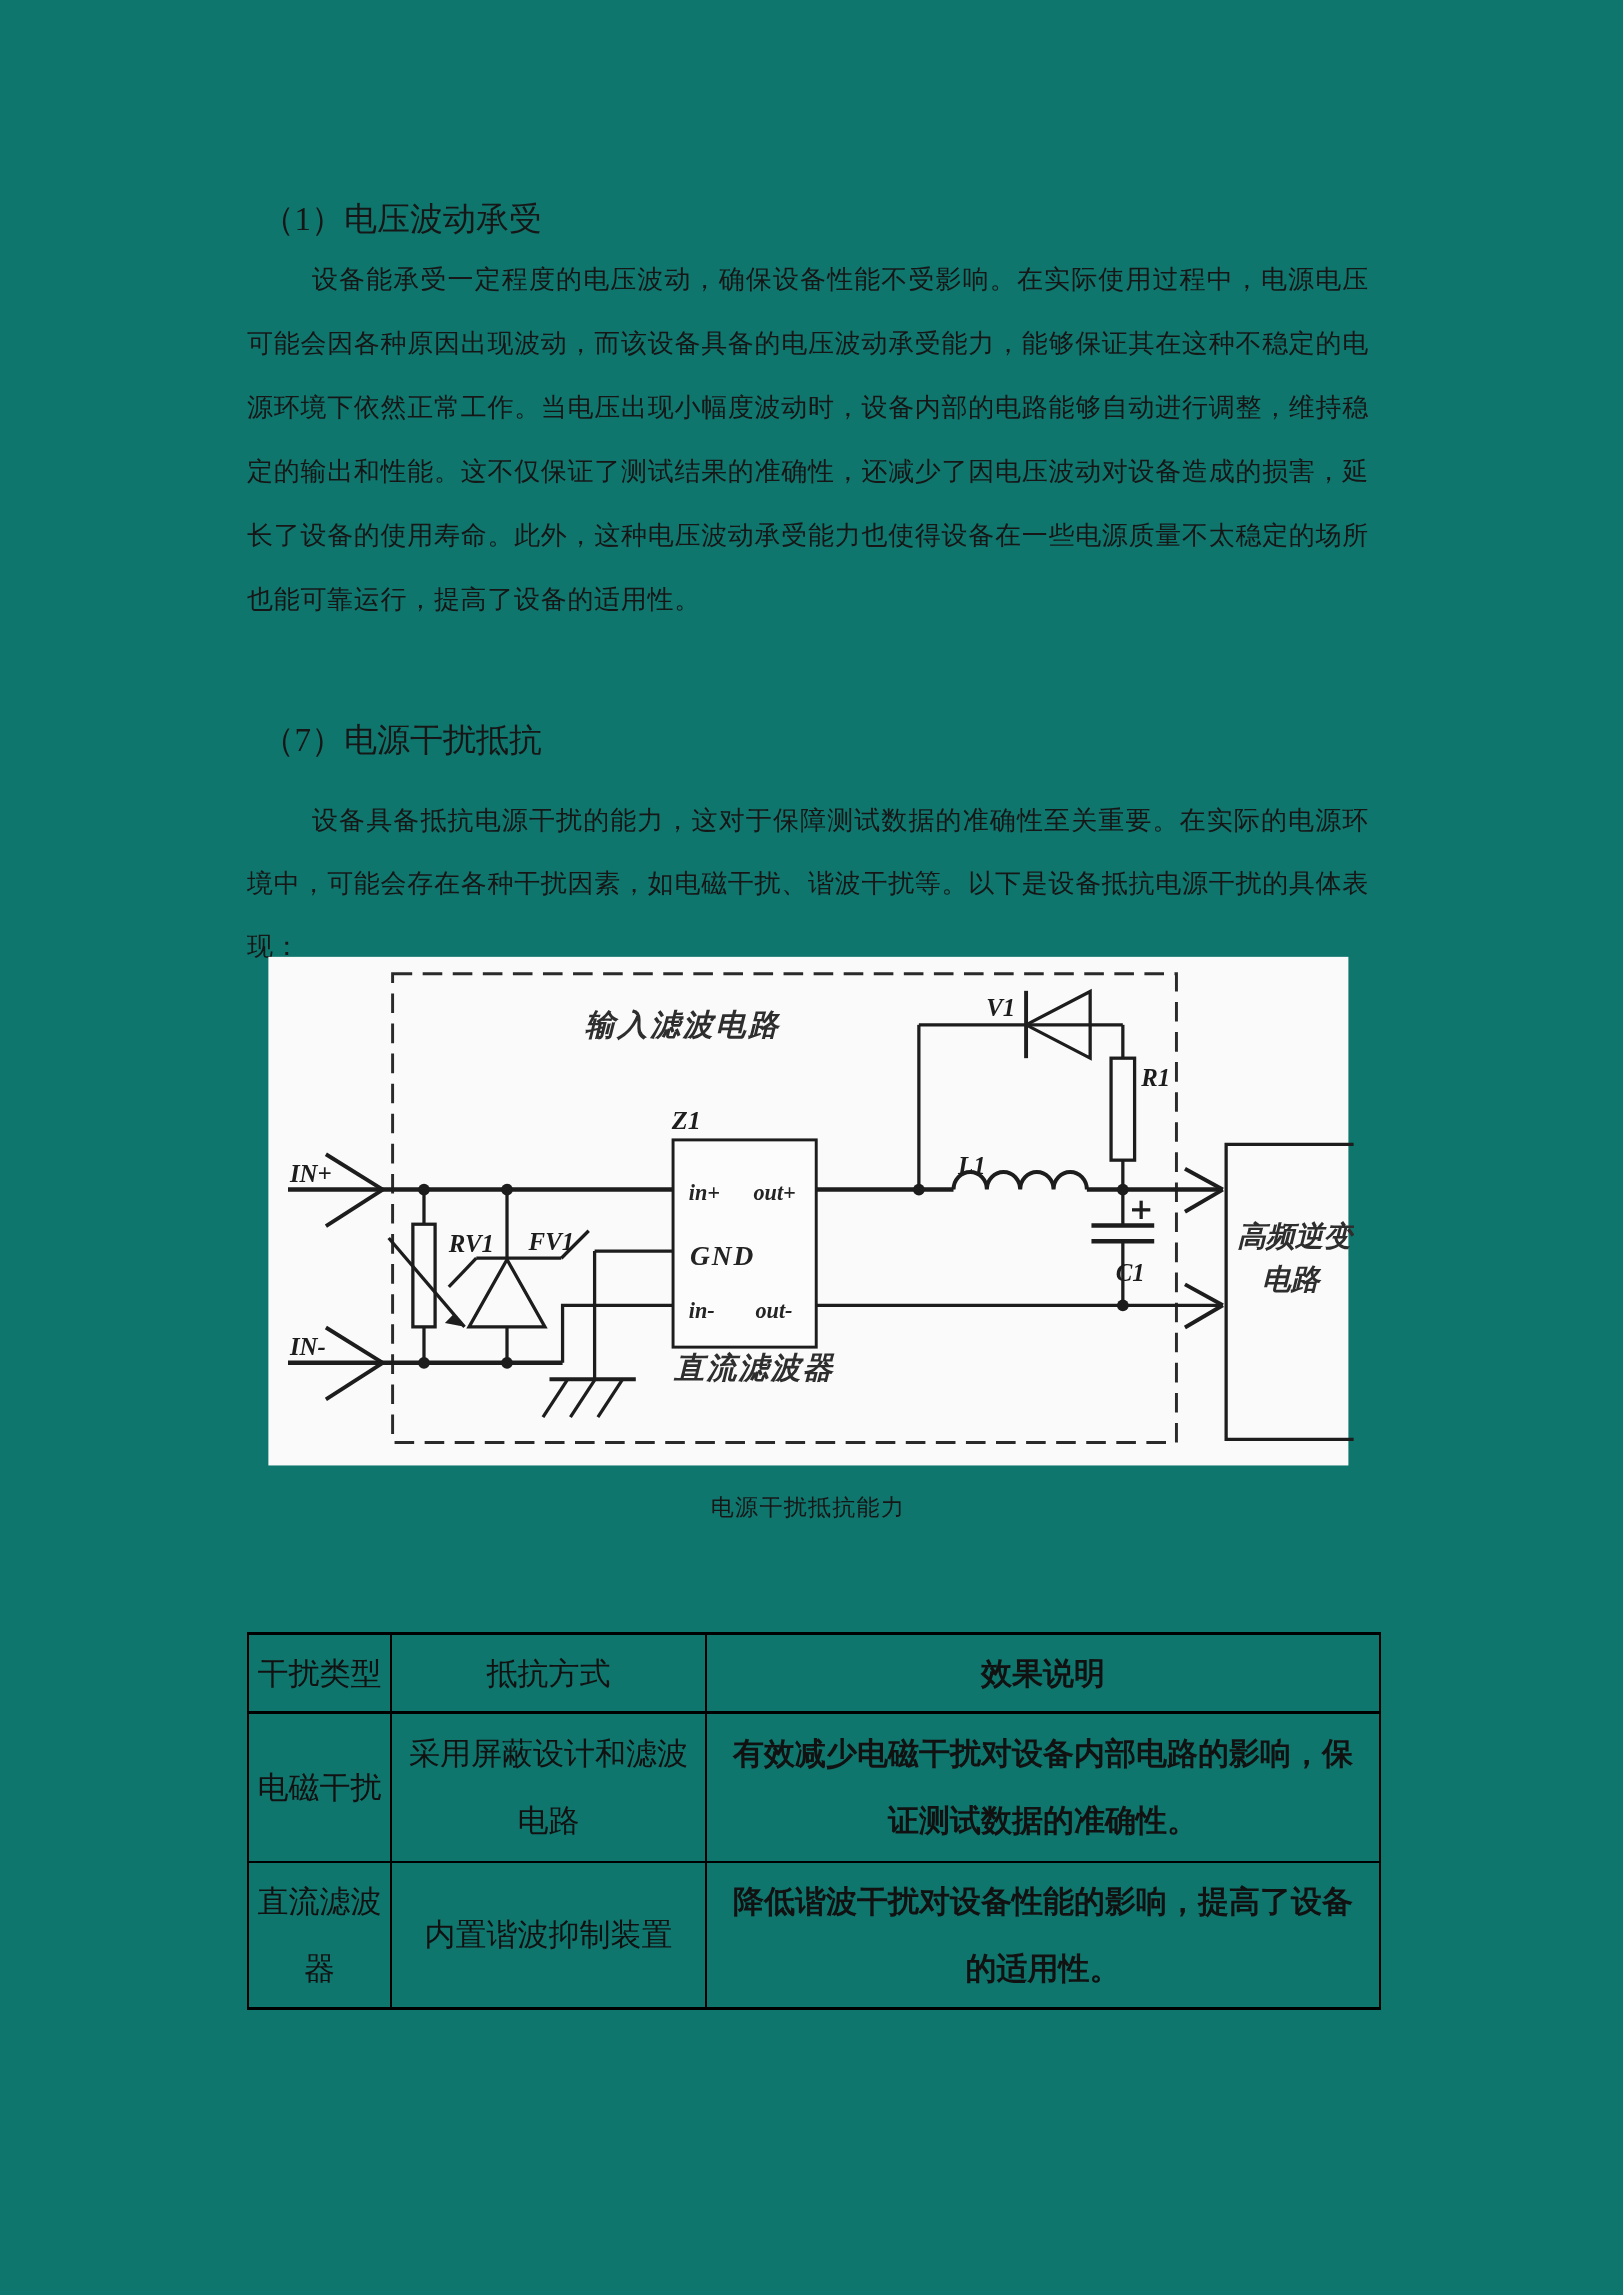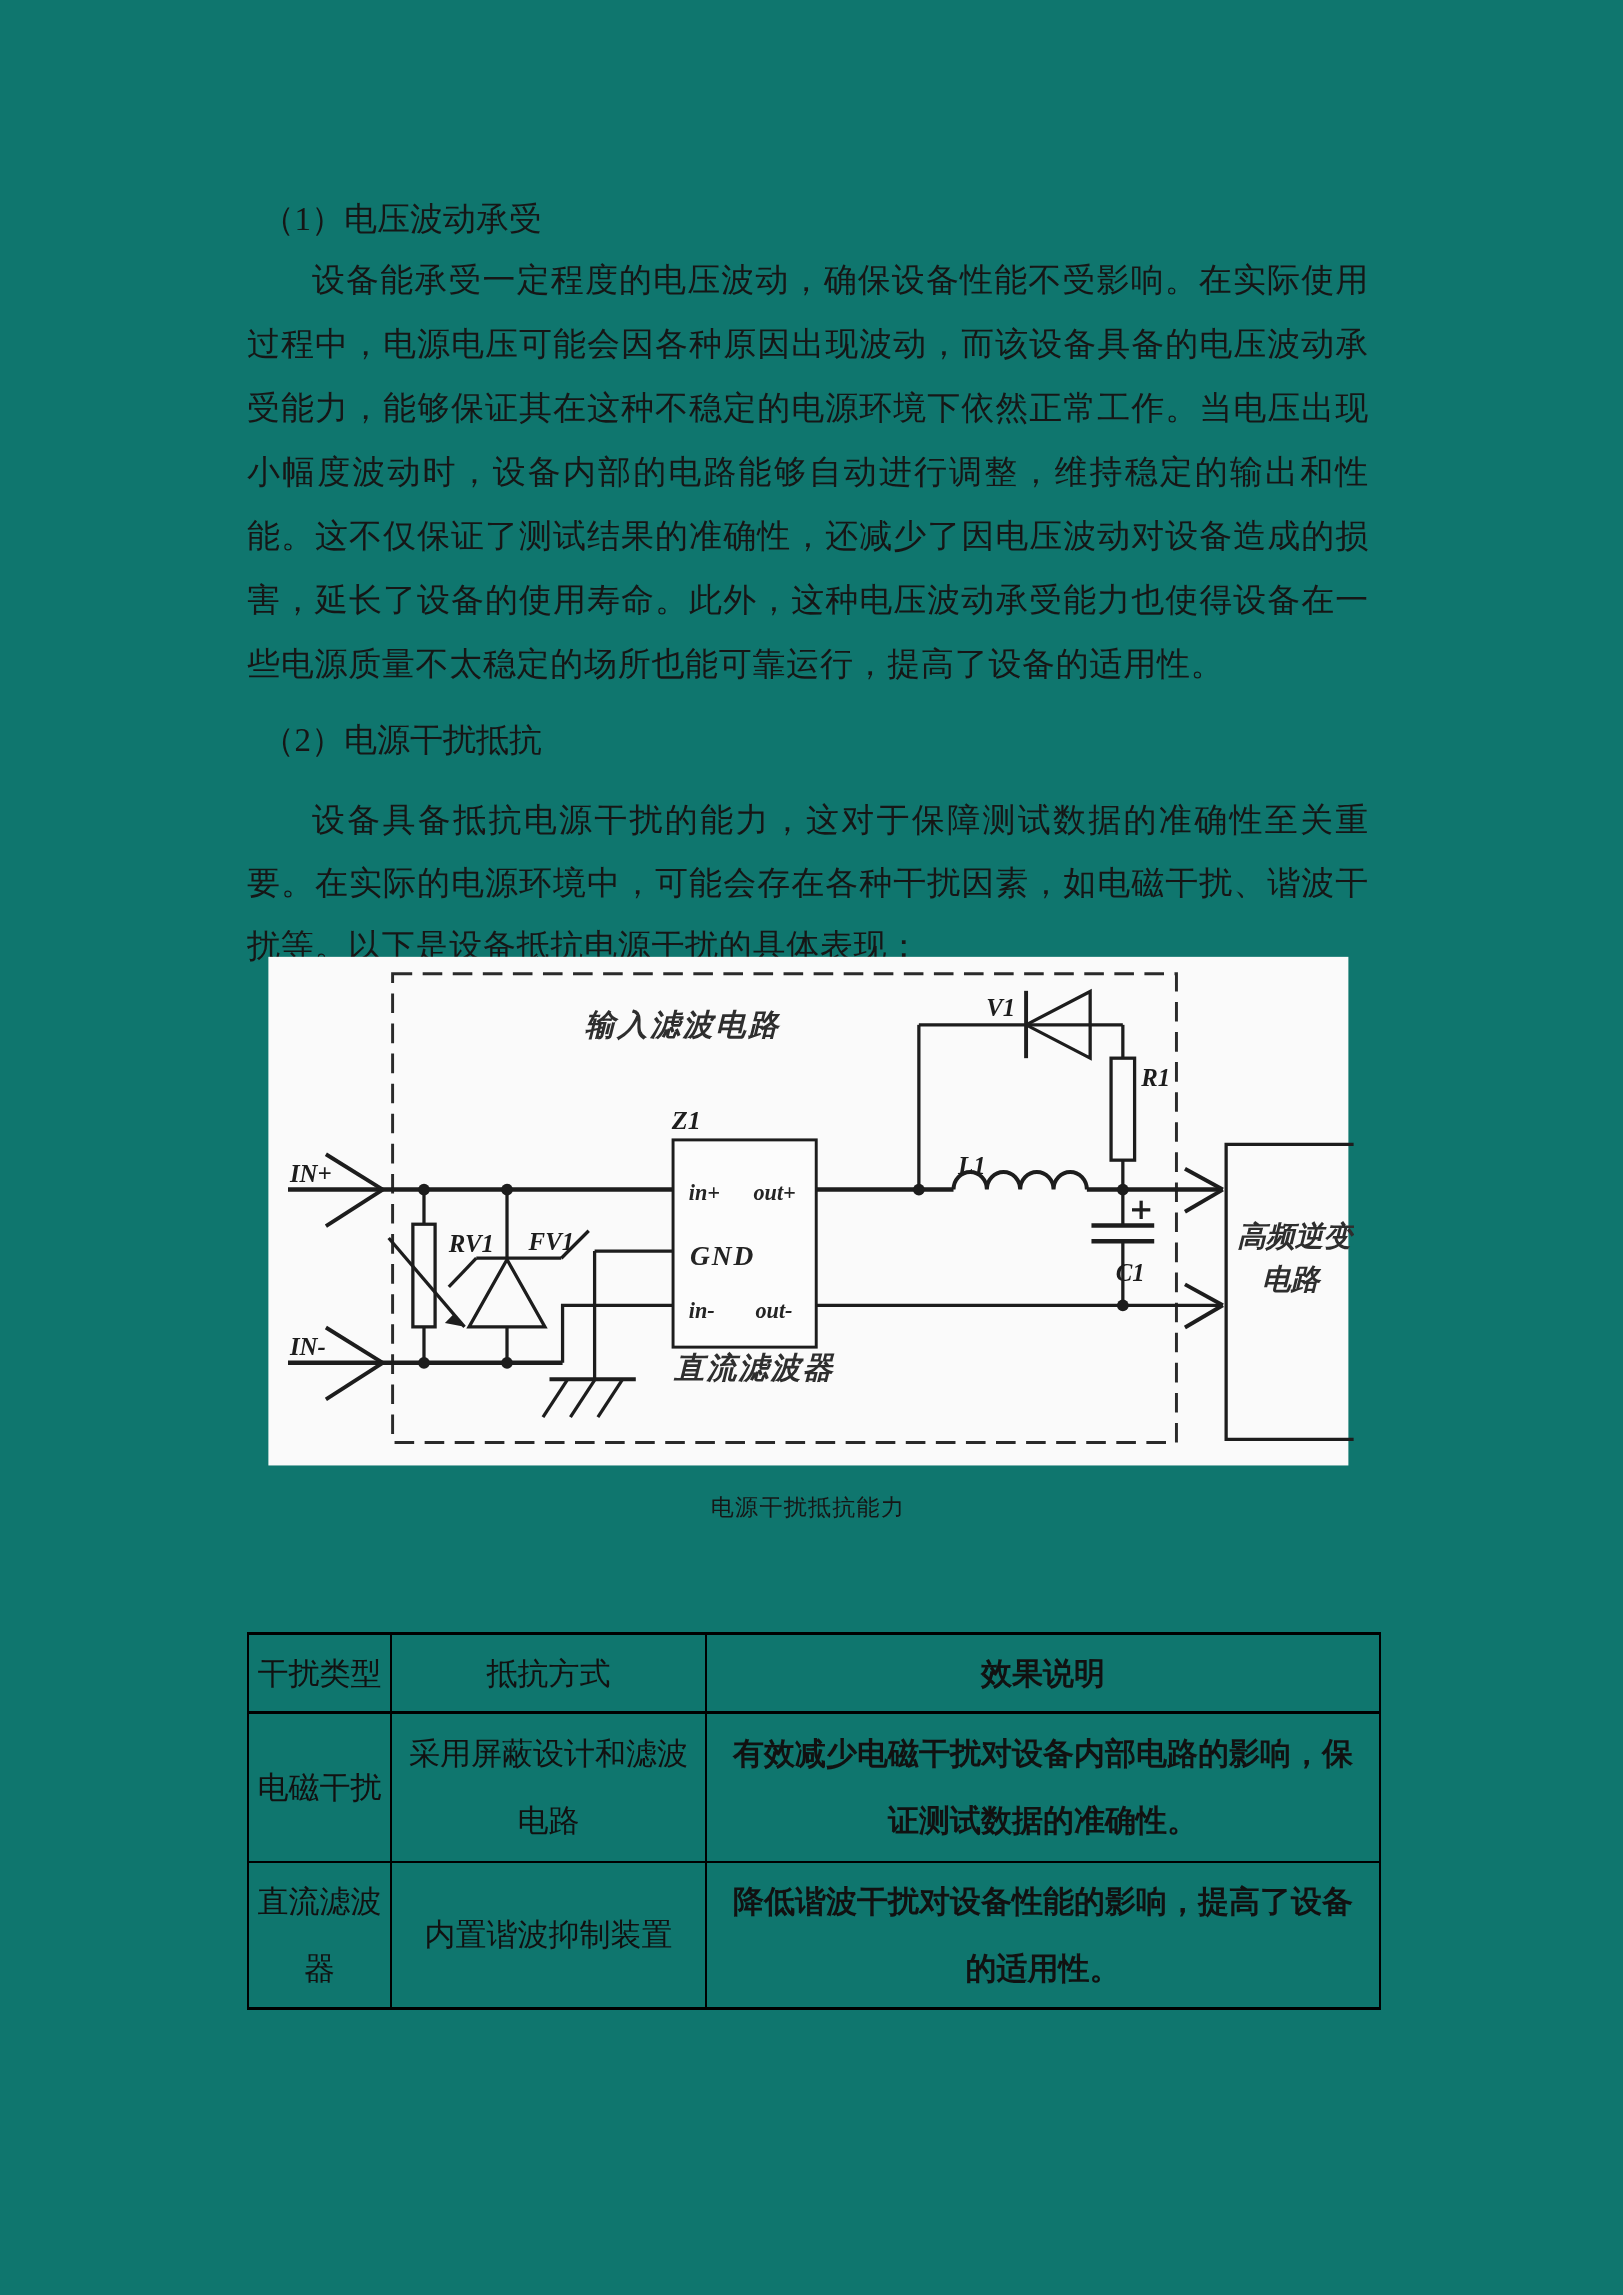--- a/index.html
+++ b/index.html
@@ -13,21 +13,21 @@
   }
   .abs{position:absolute;}
   .heading{
     left:247px;width:1122px;
     font-size:33px;line-height:46px;
     padding-left:14.4px;box-sizing:border-box;
     white-space:nowrap;
   }
   .para{
     left:247px;width:1122px;
-    font-size:33px;line-height:64px;
+    font-size:26px;line-height:64px;
     text-align:justify;text-indent:65px;
     letter-spacing:0.7px;
   }
   .para2{line-height:63px;}
   .figure-caption{
     left:247px;width:1122px;top:1484px;
     font-size:23px;line-height:47px;
     text-align:center;letter-spacing:1.3px;
   }
   
@@ -55,21 +55,21 @@
   .wire{stroke:#1d1d1d;fill:none;}
 </style>
 </head>
 <body>
 
 <div class="page">
 
   <div class="abs heading" style="top:196px">（1）电压波动承受</div>
   <div class="abs para" style="top:248px">设备能承受一定程度的电压波动，确保设备性能不受影响。在实际使用过程中，电源电压可能会因各种原因出现波动，而该设备具备的电压波动承受能力，能够保证其在这种不稳定的电源环境下依然正常工作。当电压出现小幅度波动时，设备内部的电路能够自动进行调整，维持稳定的输出和性能。这不仅保证了测试结果的准确性，还减少了因电压波动对设备造成的损害，延长了设备的使用寿命。此外，这种电压波动承受能力也使得设备在一些电源质量不太稳定的场所也能可靠运行，提高了设备的适用性。</div>
 
-  <div class="abs heading" style="top:717px">（2）电源干扰抵抗</div>
+  <div class="abs heading" style="top:717px">（7）电源干扰抵抗</div>
   <div class="abs para para2" style="top:789px">设备具备抵抗电源干扰的能力，这对于保障测试数据的准确性至关重要。在实际的电源环境中，可能会存在各种干扰因素，如电磁干扰、谐波干扰等。以下是设备抵抗电源干扰的具体表现：</div>
 
   <div class="abs fig">
     <svg width="1086" height="523" viewBox="0 0 1660 800">
       <rect x="0" y="12" width="1652" height="778" fill="#fafafa"></rect>
 
       <rect x="190" y="38" width="1199" height="717" fill="none" stroke="#2a2a2a" stroke-width="4.5" stroke-dasharray="30 16"></rect>
 
       <text class="lbl-cn" x="634" y="132" font-size="46" text-anchor="middle" letter-spacing="4">输入滤波电路</text>
 

